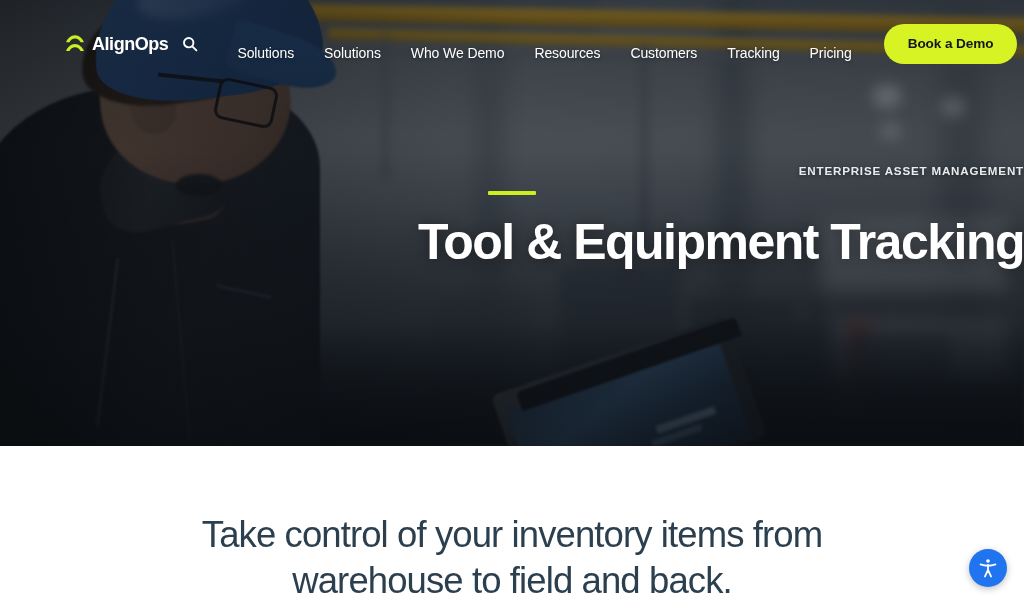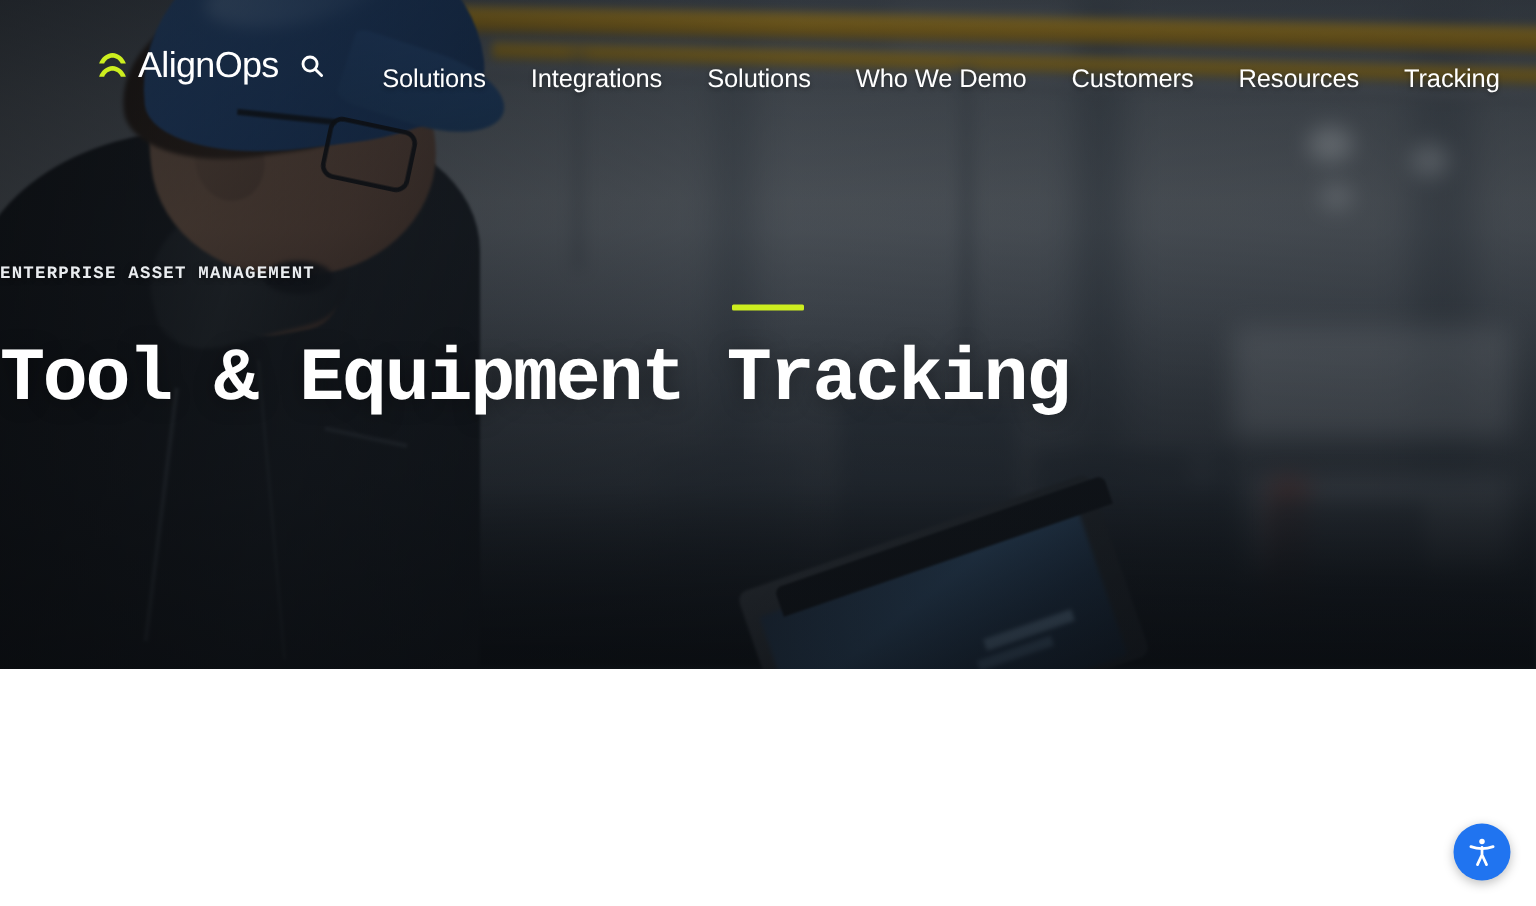--- a/index.html
+++ b/index.html
@@ -346,43 +346,43 @@
 
   .brand {
     display: flex;
     align-items: center;
     gap: 6px;
     text-decoration: none;
   }
   .brand-mark { width: 22px; height: 20px; display: block; flex: none; }
   .brand-name {
     color: #ffffff;
-    font-size: 24px;
-    font-weight: 400;
+    font-size: 18px;
+    font-weight: 700;
     letter-spacing: -0.45px;
     white-space: nowrap;
   }
 
   .search-btn {
     margin-left: 11px;
     width: 22px; height: 22px;
     display: flex; align-items: center; justify-content: center;
     cursor: pointer;
     flex: none;
   }
 
   .nav-links {
     display: flex;
     align-items: center;
     margin-left: 21px;
     gap: 0px;
   }
   .nav-link {
     color: #ffffff;
-    font-size: 17px;
+    font-size: 14px;
     font-weight: 500;
     letter-spacing: -0.1px;
     white-space: nowrap;
     padding: 6px 15px;
     cursor: pointer;
     text-decoration: none;
     text-shadow: 0 1px 3px rgba(0,0,0,.35);
     margin-top: 17px;
   }
 
@@ -399,24 +399,23 @@
     cursor: pointer;
     white-space: nowrap;
     font-family: "Liberation Sans", sans-serif;
     flex: none;
   }
 
   
   .hero-content {
     position: absolute;
     left: 0; right: 0;
-    top: 176px;
+    top: 164px;
     z-index: 30;
-    text-align: left;
-    font-family: Liberation Mono, monospace;
+    text-align: right;
   }
   .eyebrow {
     color: #e9ecef;
     font-size: 11.6px;
     font-weight: 600;
     letter-spacing: 0.82px;
     text-transform: uppercase;
     text-shadow: 0 1px 4px rgba(0,0,0,.45);
   }
   .eyebrow-rule {
@@ -549,40 +548,42 @@
 
       <div class="search-btn">
         <svg width="16" height="16" viewBox="0 0 16 16">
           <circle cx="6.7" cy="6.7" r="4.7" fill="none" stroke="#ffffff" stroke-width="1.9"></circle>
           <line x1="10.3" y1="10.3" x2="14.4" y2="14.4" stroke="#ffffff" stroke-width="1.9" stroke-linecap="round"></line>
         </svg>
       </div>
 
       <div class="nav-links">
         <a class="nav-link" href="#">Solutions</a>
-        <a class="nav-link" href="#">Integrations</a>
         <a class="nav-link" href="#">Solutions</a>
         <a class="nav-link" href="#">Who We Demo</a>
+        <a class="nav-link" href="#">Resources</a>
         <a class="nav-link" href="#">Customers</a>
-        <a class="nav-link" href="#">Resources</a>
         <a class="nav-link" href="#">Tracking</a>
         <a class="nav-link" href="#">Pricing</a>
       </div>
 
       <button class="demo-btn">Book a Demo</button>
     </nav>
 
     <div class="hero-content">
       <div class="eyebrow">ENTERPRISE ASSET MANAGEMENT</div>
       <div class="eyebrow-rule"></div>
       <h1 class="hero-title">Tool &amp; Equipment Tracking</h1>
     </div>
 
   </section>
 
+  <section class="section">
+    <h2 class="section-heading">Take control of your inventory items from warehouse to field and back.</h2>
+  </section>
 
   <button class="a11y-btn">
     <svg width="22" height="22" viewBox="0 0 24 24">
       <circle cx="12" cy="4.4" r="2.0" fill="#ffffff"></circle>
       <path d="M3.9 8.1 C3.9 8.1 8.0 9.5 12 9.5 C16 9.5 20.1 8.1 20.1 8.1" stroke="#ffffff" stroke-width="2.0" stroke-linecap="round" fill="none"></path>
       <path d="M12 8.6 L12 14.0 M12 14.0 L8.7 21.2 M12 14.0 L15.3 21.2" stroke="#ffffff" stroke-width="2.0" stroke-linecap="round" fill="none"></path>
     </svg>
   </button>
 
 </div>

